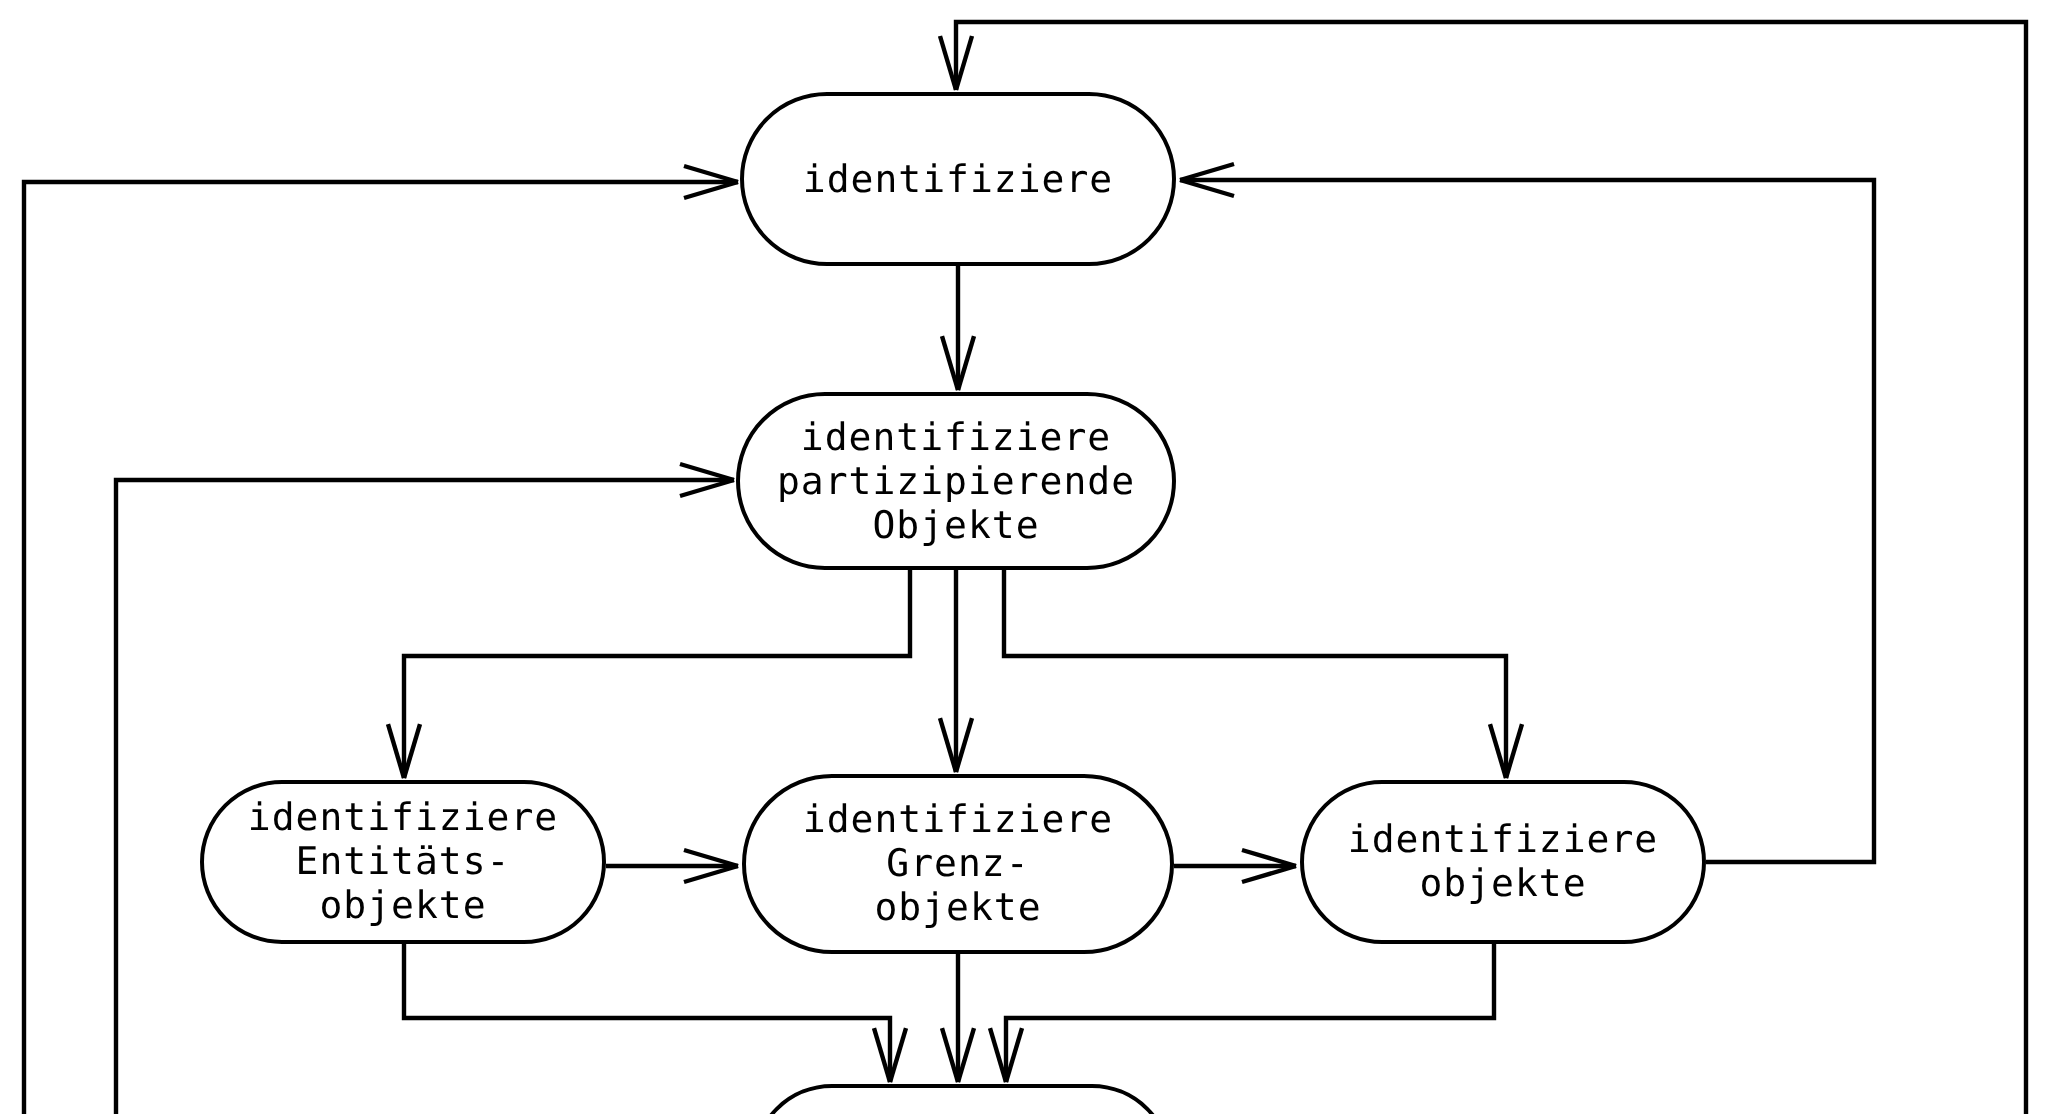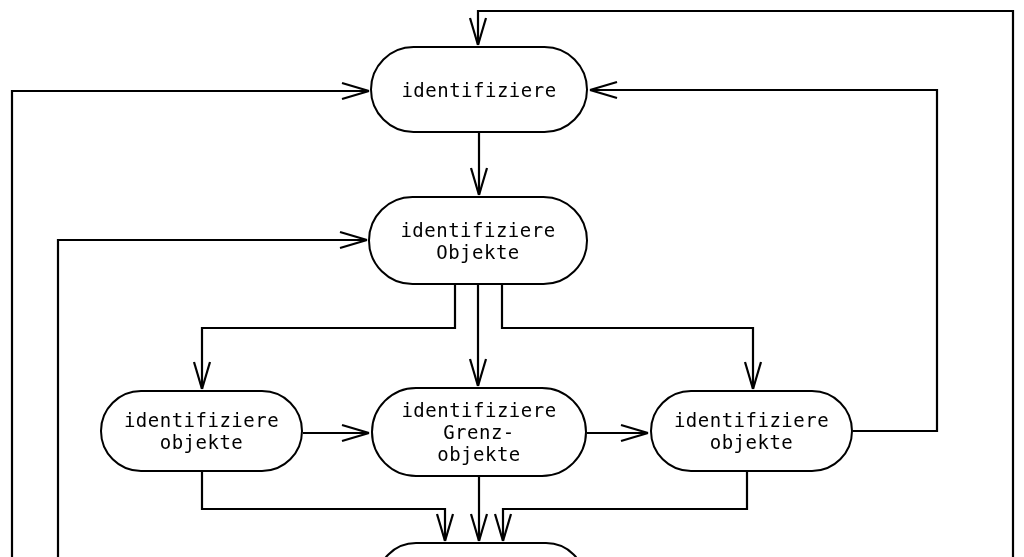--- a/index.html
+++ b/index.html
@@ -71,25 +71,27 @@
       <line x1="495.0" y1="514.0" x2="503" y2="541"></line>
       <line x1="511.0" y1="514.0" x2="503" y2="541"></line>
     </svg>
 
   <div class="node node-anwendungsfaelle">
     <div>identifiziere</div>
   </div>
 
   <div class="node node-partizipierende">
     <div>identifiziere</div>
+    <div>partizipierende</div>
     <div>Objekte</div>
   </div>
 
   <div class="node node-entitaets">
     <div>identifiziere</div>
+    <div>Entitäts-</div>
     <div>objekte</div>
   </div>
 
   <div class="node node-grenz">
     <div>identifiziere</div>
     <div>Grenz-</div>
     <div>objekte</div>
   </div>
 
   <div class="node node-steuerungs">

